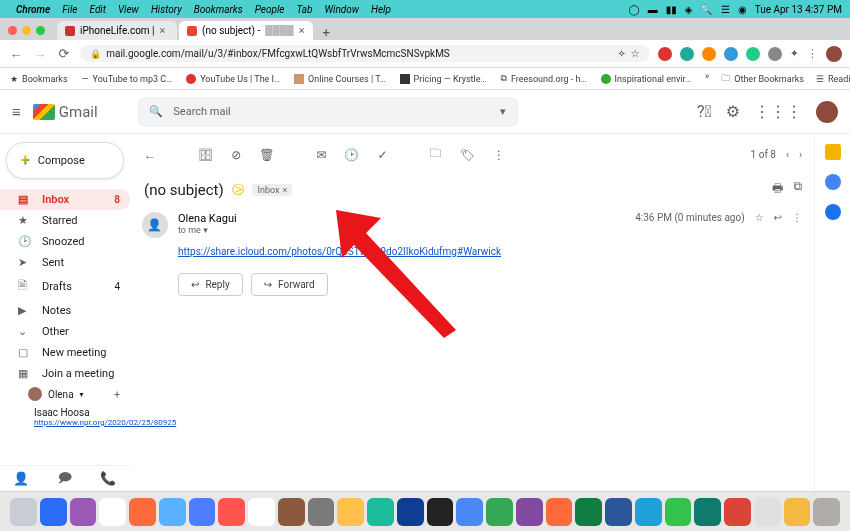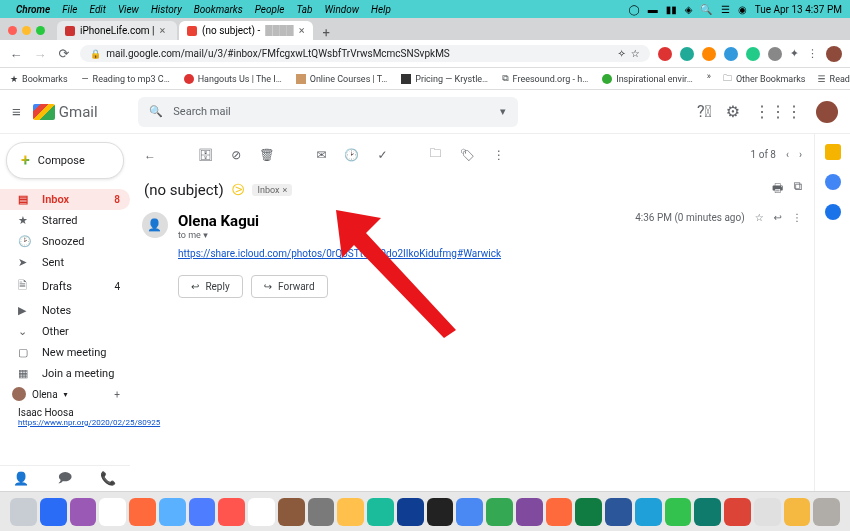--- a/index.html
+++ b/index.html
@@ -53,40 +53,40 @@
 
 .sidebar { width: 130px; padding: 8px 0; font-size: 11px; color: #202124; }
 .compose { margin: 0 6px 10px 6px; background: #fff; border: 1px solid #ddd; border-radius: 18px; padding: 8px 14px; display: flex; align-items: center; gap: 8px; box-shadow: 0 1px 3px rgba(0,0,0,.1); font-size: 11px; }
 .compose .plus { font-size: 16px; background: linear-gradient(135deg,#ea4335,#fbbc04,#34a853,#4285f4); -webkit-background-clip: text; color: transparent; font-weight: bold; }
 .nav-item { padding: 4px 0 4px 18px; display: flex; align-items: center; gap: 12px; border-radius: 0 12px 12px 0; color: #202124; }
 .nav-item.active { background: #fce8e6; color: #d93025; font-weight: 600; }
 .nav-item .count { margin-left: auto; margin-right: 10px; font-size: 10px; }
 .nav-item .icon { width: 12px; font-size: 11px; color: #5f6368; }
 .nav-item.active .icon { color: #d93025; }
 .section-h { padding: 10px 0 6px 18px; font-size: 11px; font-weight: 500; }
-.hangouts-item { padding: 3px 0 3px 12px; display: flex; align-items: center; gap: 6px; font-size: 10px; }
+.hangouts-item { padding: 3px 0 3px 28px; display: flex; align-items: center; gap: 6px; font-size: 10px; }
 .hangouts-item .av { width: 14px; height: 14px; border-radius: 50%; background: #9b6b5a; }
 .hangouts-item .link { color: #1155cc; text-decoration: underline; font-size: 8px; }
 .hangouts-item .plus { margin-left: auto; margin-right: 10px; color: #5f6368; }
 
 
 .hangout-bar { position: absolute; bottom: 40px; left: 0; width: 130px; height: 26px; border-top: 1px solid #eee; display: flex; align-items: center; justify-content: space-around; color: #5f6368; background:#fff; font-size: 13px; }
 
 
 .content { flex: 1; padding: 6px 12px 0 10px; position: relative; }
 .actionbar { display: flex; align-items: center; gap: 18px; color: #5f6368; font-size: 12px; padding: 4px 0 10px 4px; }
 .actionbar .sp { width: 6px; }
 .actionbar .right { margin-left: auto; display: flex; align-items: center; gap: 10px; font-size: 10px; }
 .subject-row { display: flex; align-items: center; gap: 8px; padding: 4px 0 10px 4px; justify-content: flex-end; }
 .subject { font-size: 15px; color: #202124; }
 .chip { background: #eee; border-radius: 3px; padding: 1px 5px; font-size: 9px; color: #666; display: inline-flex; align-items: center; gap: 3px; }
 .subject-row .sright { margin-left: auto; display: flex; gap: 10px; color: #5f6368; font-size: 12px; }
 .msg-head { display: flex; align-items: flex-start; gap: 10px; padding: 2px 0 4px 2px; }
 .msg-head .av { width: 26px; height: 26px; border-radius: 50%; background: #ddd; display:flex;align-items:center;justify-content:center;color:#888;font-size:12px; }
-.msg-head .who { font-size: 15px; font-weight: 700; }
+.msg-head .who { font-size: 11px; font-weight: 400; }
 .msg-head .to { font-size: 9px; color: #5f6368; }
 .msg-head .mright { margin-left: auto; display: flex; align-items: center; gap: 10px; color: #5f6368; font-size: 10px; }
 .body { padding: 4px 0 0 38px; font-size: 10px; }
 .body a { color: #1155cc; text-decoration: underline; }
 .sent-from { padding: 14px 0 0 38px; font-size: 10px; color: #202124; }
 .reply-row { padding: 16px 0 0 38px; display: flex; gap: 8px; }
 .reply-row .btn { border: 1px solid #ccc; border-radius: 4px; padding: 5px 12px; font-size: 10px; color: #3c4043; display: flex; align-items: center; gap: 6px; background:#fff; }
 
 
 .rail { width: 36px; border-left: 1px solid #eee; display: flex; flex-direction: column; align-items: center; gap: 14px; padding-top: 10px; }
@@ -168,25 +168,25 @@
   <span class="avatar"></span>
 </div>
 
 <div class="bookbar">
   <div class="bm">
       <span>★</span>
       <span>Bookmarks</span>
     </div>
   <div class="bm">
       <span>—</span>
-      <span>Reading to mp3 C…</span>
+      <span>YouTube to mp3 C…</span>
     </div>
   <div class="bm">
       <span class="bmicon" style="background:#d33;border-radius:50%"></span>
-      <span>Hangouts Us | The I…</span>
+      <span>YouTube Us | The I…</span>
     </div>
   <div class="bm">
       <span class="bmicon" style="background:#c96"></span>
       <span>Online Courses | T…</span>
     </div>
   <div class="bm">
       <span class="bmicon" style="background:#333"></span>
       <span>Pricing — Krystle…</span>
     </div>
   <div class="bm">

